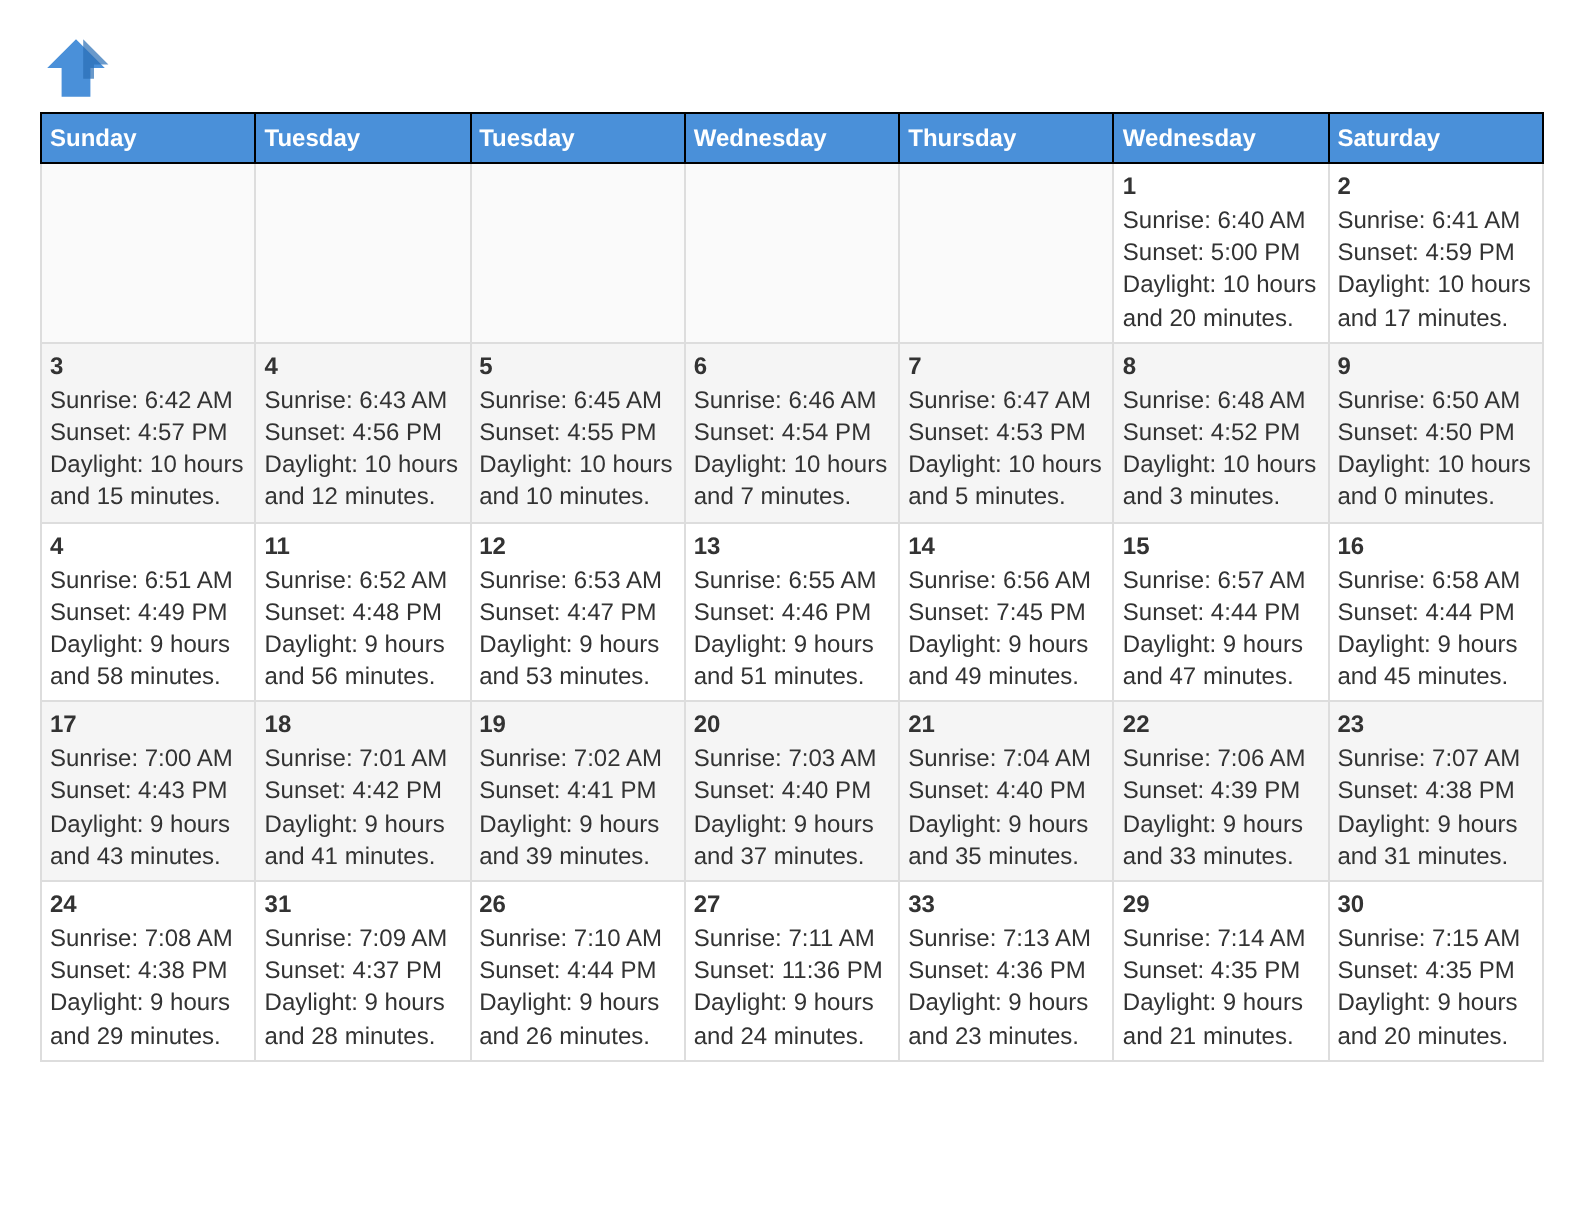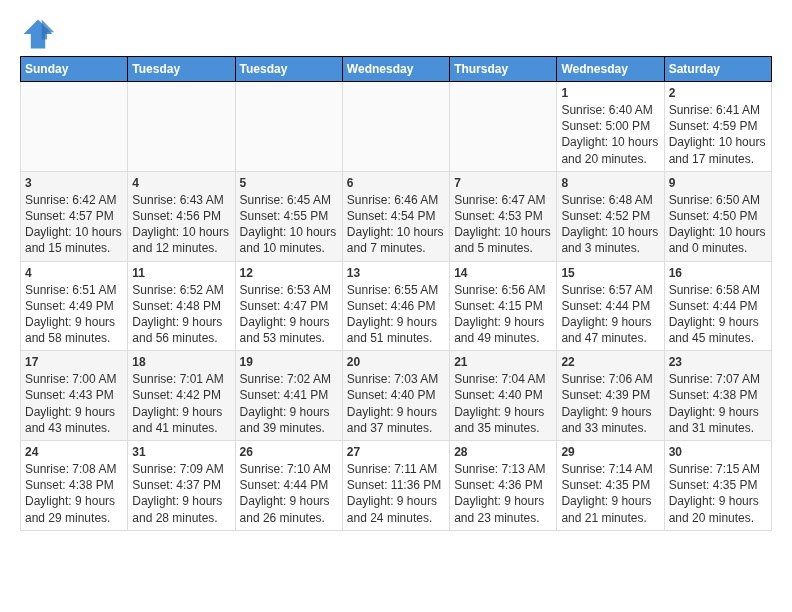--- a/index.html
+++ b/index.html
@@ -234,21 +234,21 @@
           <td>
             <span class="day-num">13</span>
             <div class="day-info">Sunrise: 6:55 AM
 Sunset: 4:46 PM
 Daylight: 9 hours
 and 51 minutes.</div>
           </td>
           <td>
             <span class="day-num">14</span>
             <div class="day-info">Sunrise: 6:56 AM
-Sunset: 4:15 PM
+Sunset: 7:45 PM
 Daylight: 9 hours
 and 49 minutes.</div>
           </td>
           <td>
             <span class="day-num">15</span>
             <div class="day-info">Sunrise: 6:57 AM
 Sunset: 4:44 PM
 Daylight: 9 hours
 and 47 minutes.</div>
           </td>
@@ -334,21 +334,21 @@
 and 26 minutes.</div>
           </td>
           <td>
             <span class="day-num">27</span>
             <div class="day-info">Sunrise: 7:11 AM
 Sunset: 11:36 PM
 Daylight: 9 hours
 and 24 minutes.</div>
           </td>
           <td>
-            <span class="day-num">28</span>
+            <span class="day-num">33</span>
             <div class="day-info">Sunrise: 7:13 AM
 Sunset: 4:36 PM
 Daylight: 9 hours
 and 23 minutes.</div>
           </td>
           <td>
             <span class="day-num">29</span>
             <div class="day-info">Sunrise: 7:14 AM
 Sunset: 4:35 PM
 Daylight: 9 hours

